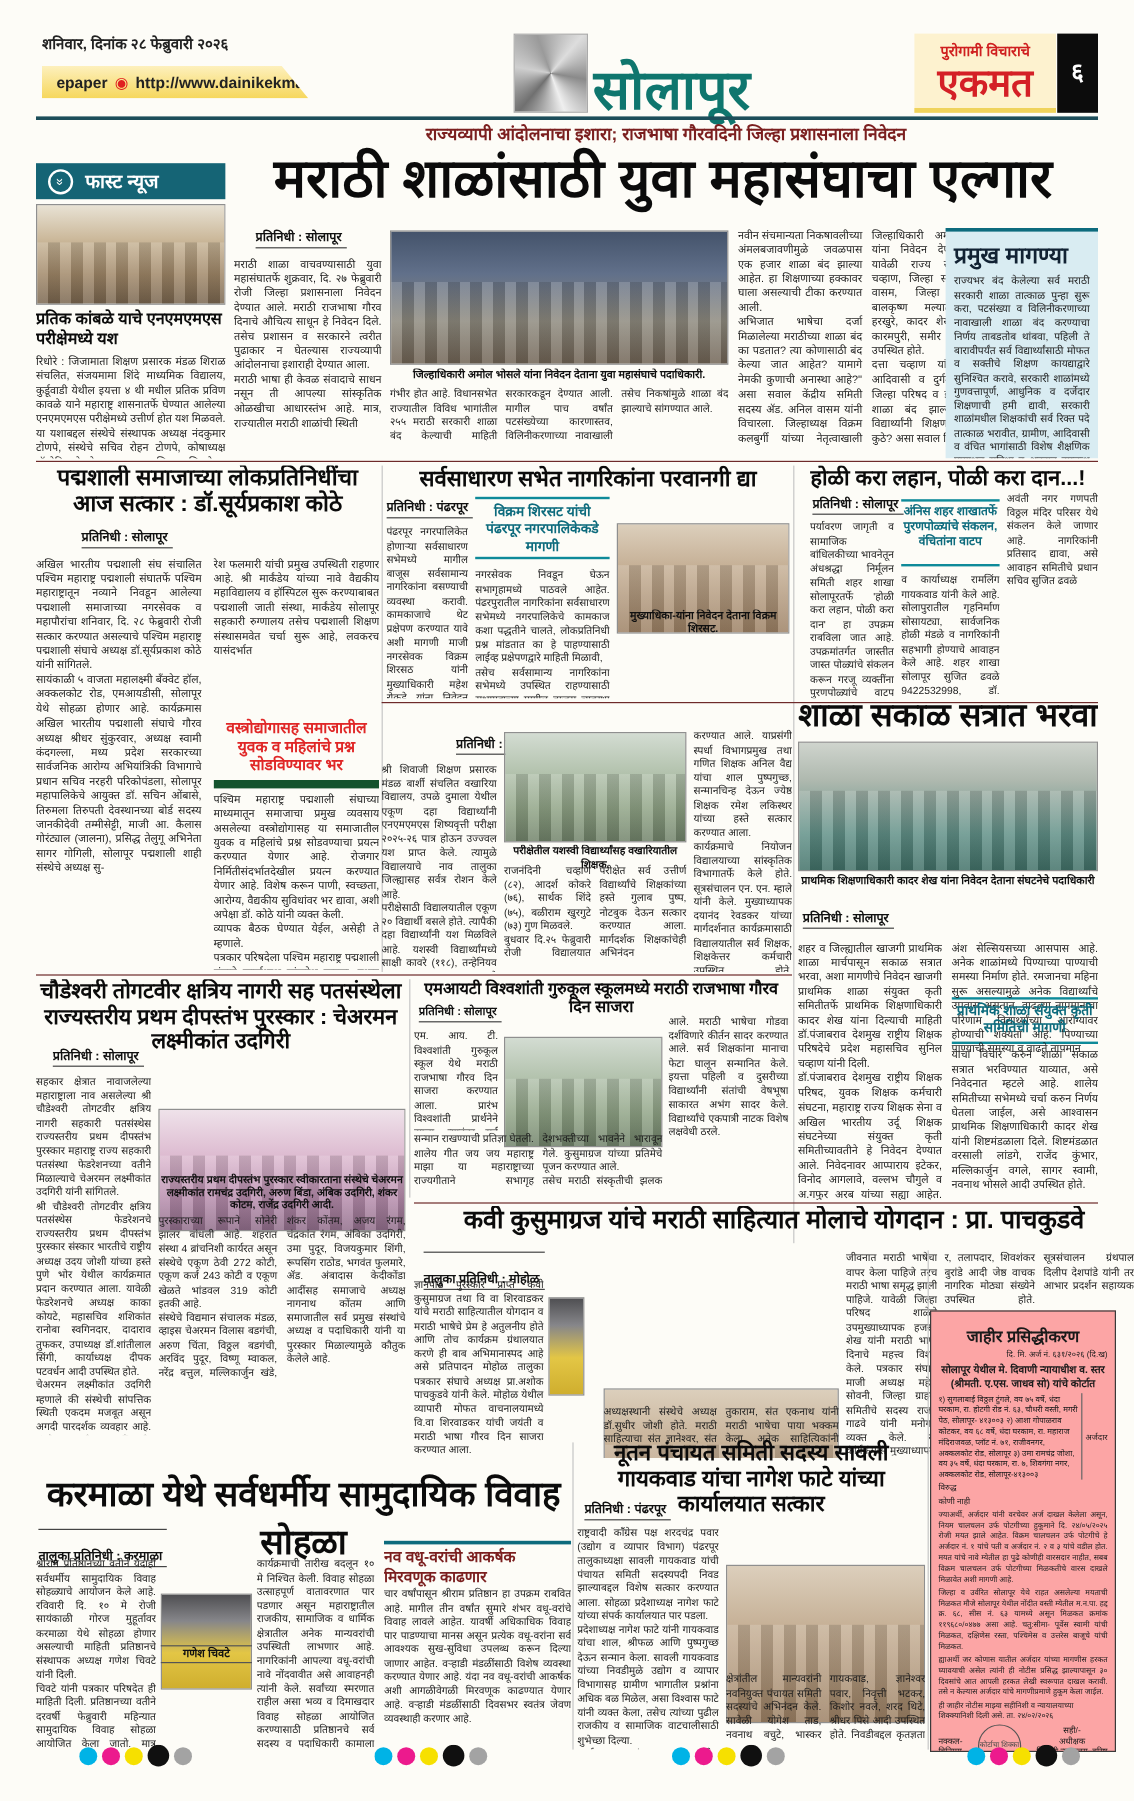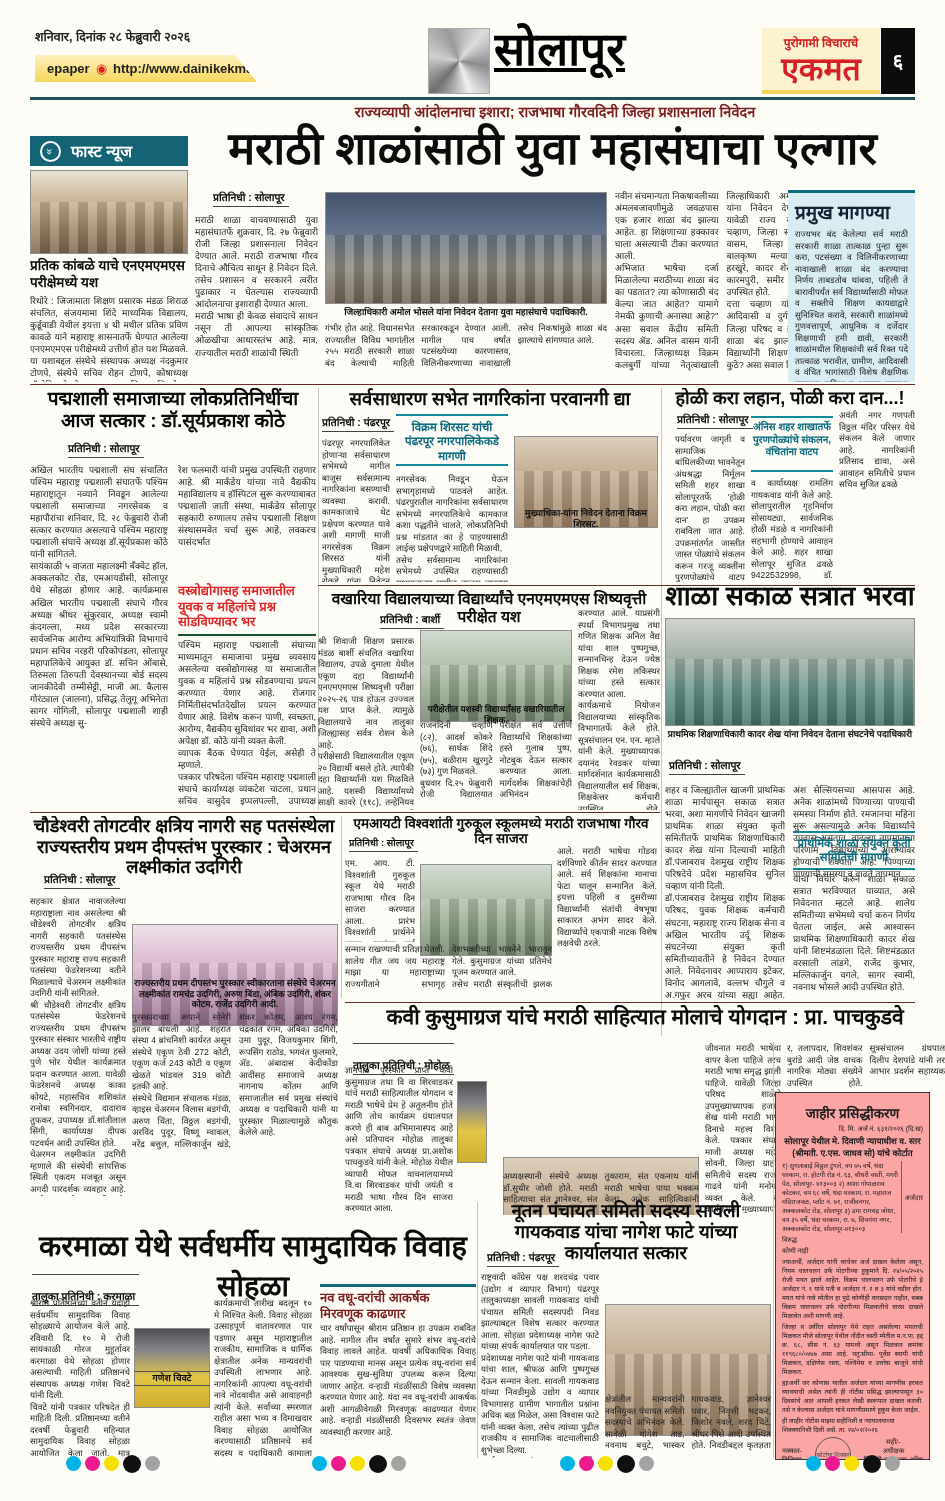--- a/index.html
+++ b/index.html
@@ -18,21 +18,21 @@
       background:repeating-linear-gradient(90deg,rgba(255,255,255,.16) 0 9px,rgba(20,20,20,.14) 9px 19px);}
   .ph-office{background:linear-gradient(180deg,#44536b 0%,#61708a 32%,#8d897d 68%,#6e6152 100%);}
   .ph-meeting{background:linear-gradient(180deg,#cfd4cd 0%,#aeb8ae 30%,#5f8f86 72%,#3f6f66 100%);}
   .ph-indoor{background:linear-gradient(180deg,#dccfbc 0%,#c2ab90 45%,#9b7f62 100%);}
   .ph-school{background:linear-gradient(180deg,#d3dcd2 0%,#b0c0aa 40%,#8fa385 70%,#6f8168 100%);}
   .ph-award{background:linear-gradient(180deg,#efe2ea 0%,#dcb9cf 40%,#bb90b0 70%,#8f6c89 100%);}
   .ph-crowd{background:linear-gradient(180deg,#e8e2d4 0%,#cbb89a 35%,#a08767 70%,#77634c 100%);}
   .ph-portrait{background:linear-gradient(180deg,#4f4f52 0%,#86868a 28%,#e3c645 62%,#cfae2e 100%);}
   .teal-box{color:#0d6b7d;font-weight:800;text-align:center;border-top:2px solid #0e8a99;
             border-bottom:2px solid #0e8a99;line-height:1.25;}
-  .red-sub{color:#e02727;font-weight:800;text-align:left;border-bottom:2px solid #14532d;line-height:1.2;}
+  .red-sub{color:#e02727;font-weight:800;text-align:center;border-bottom:7px solid #14532d;line-height:1.2;margin-top:16px;}
   .demands{background:#d9ecf2;border-top:3px solid #0d6b7d;padding:6px 7px;}
   .rule-h{background:#6e2a2a;height:1.4px;}
   .rule-v{background:#c6c6c6;width:1px;}
   .notice{border:1.6px solid #3a3a3a;background:#fca5a5;padding:11px 6px;}
   .notice p{margin:2px 0;}
   .dot{display:inline-block;width:15px;height:15px;border-radius:50%;margin-right:4px;vertical-align:middle;}
   .dot-big{width:18px;height:18px;}
   .fn-head{background:#156475;color:#fff;display:flex;align-items:center;gap:10px;padding:0 10px;}
   .fn-icon{width:17px;height:17px;border:2px solid #fff;border-radius:50%;display:inline-flex;
            align-items:center;justify-content:center;font-size:11px;transform:rotate(90deg);flex:0 0 auto;}
@@ -50,21 +50,21 @@
 <div class="page">
 
   <div class="abs" style="left:35px;top:28px;width:330px;height:18px;font-weight:bold;font-size:12.5px;color:#222;">शनिवार, दिनांक २८ फेब्रुवारी २०२६</div>
   <div class="abs epaper" style="left:35px;top:55px;width:222px;height:27px;">
     <span>epaper</span>
     <span class="ep-ico">◉</span>
     <span>http://www.dainikekmat.com</span>
   </div>
   <div class="abs" style="left:428px;top:28px;width:62px;height:66px;border:1px solid #aaa;
        background:conic-gradient(from 40deg,#ddd,#8a8a8a,#efefef,#707070,#cfcfcf,#9a9a9a,#ddd);"></div>
-  <div class="abs" style="left:494px;top:14px;width:230px;height:70px;font-weight:800;font-size:46px;line-height:70px;color:#000000;text-decoration:underline;">सोलापूर</div>
+  <div class="abs" style="left:494px;top:40px;width:230px;height:70px;font-weight:800;font-size:46px;line-height:70px;color:#0f766e;">सोलापूर</div>
   <div class="abs masth-tag" style="left:762px;top:28px;width:118px;height:66px;">
     <div style="font-size:12px;font-weight:bold;color:#cf1f1f;margin-top:6px;">पुरोगामी विचाराचे</div>
     <div style="font-size:32px;font-weight:800;color:#d42026;line-height:36px;">एकमत</div>
   </div>
   <div class="abs" style="left:881px;top:28px;width:34px;height:66px;background:#0c0c0c;color:#fff;
        font-weight:bold;font-size:20px;text-align:center;line-height:66px;">६</div>
   <div class="abs" style="left:30px;top:97px;width:885px;height:2.5px;background:#1d4e5a;"></div>
 
   <div class="abs" style="left:195px;top:101px;width:720px;height:18px;text-align:center;font-weight:800;
        font-size:14.5px;color:#7b1f1f;">राज्यव्यापी आंदोलनाचा इशारा; राजभाषा गौरवदिनी जिल्हा प्रशासनाला निवेदन</div>
@@ -134,21 +134,20 @@
     <div class="abs body-txt small-txt" style="left:10px;top:46px;width:70px;height:148px;">पर्यावरण जागृती व सामाजिक बांधिलकीच्या भावनेतून अंधश्रद्धा निर्मूलन समिती शहर शाखा सोलापूरतर्फे 'होळी करा लहान, पोळी करा दान' हा उपक्रम राबविला जात आहे. उपक्रमांतर्गत जास्तीत जास्त पोळ्यांचे संकलन करून गरजू व्यक्तींना पुरणपोळ्यांचे वाटप करणार आहे.
 इंदिरानगर विजापूर नाका, इंदिरा गांधी पुतळ्याजवळ सोलापूर तसेच</div>
     <div class="abs teal-box" style="left:86px;top:28px;width:82px;height:56px;font-size:10px;padding-top:3px;">अंनिस शहर शाखातर्फे पुरणपोळ्यांचे संकलन, वंचितांना वाटप</div>
     <div class="abs body-txt small-txt" style="left:86px;top:90px;width:82px;height:104px;">व कार्याध्यक्ष रामलिंग गायकवाड यांनी केले आहे. सोलापुरातील गृहनिर्माण सोसायट्या, सार्वजनिक होळी मंडळे व नागरिकांनी सहभागी होण्याचे आवाहन केले आहे. शहर शाखा सोलापूर सुजित ढवळे 9422532998, डॉ. निलेश गुरव 9923670585 यांना संपर्क करावा.</div>
     <div class="abs body-txt small-txt" style="left:174px;top:22px;width:76px;height:172px;">अवंती नगर गणपती विठ्ठल मंदिर परिसर येथे संकलन केले जाणार आहे. नागरिकांनी प्रतिसाद द्यावा, असे आवाहन समितीचे प्रधान सचिव सुजित ढवळे</div>
   </div>
 
   <div class="abs rule-h" style="left:318px;top:585px;width:597px;"></div>
 
   <div class="abs" style="left:318px;top:590px;width:342px;height:220px;">
-    <div class="hl" style="font-size:15.5px;height:20px;">वखारिया विद्यालयाच्या विद्यार्थ्यांचे एनएमएमएस शिष्यवृत्ती परीक्षेत यश</div>
     <span class="abs byline" style="left:62px;top:22px;">प्रतिनिधी : बार्शी</span>
     <div class="abs body-txt small-txt" style="left:0;top:46px;width:96px;height:174px;">श्री शिवाजी शिक्षण प्रसारक मंडळ बार्शी संचलित वखारिया विद्यालय, उपळे दुमाला येथील एकूण दहा विद्यार्थ्यांनी एनएमएमएस शिष्यवृत्ती परीक्षा २०२५-२६ पात्र होऊन उज्ज्वल यश प्राप्त केले. त्यामुळे विद्यालयाचे नाव तालुका जिल्ह्यासह सर्वत्र रोशन केले आहे.
 परीक्षेसाठी विद्यालयातील एकूण २० विद्यार्थी बसले होते. त्यापैकी दहा विद्यार्थ्यांनी यश मिळविले आहे. यशस्वी विद्यार्थ्यांमध्ये साक्षी कावरे (११८), तन्हेनियव बागवान (११५), श्रद्धा माने (११०), मृणाली काळे (९९), प्रसाद मकरंद रोटे (९७), अनुष्का ठोंगे (८६),</div>
     <div class="abs photo ph-school ph-people" style="left:102px;top:20px;width:152px;height:92px;"></div>
     <div class="abs caption" style="left:102px;top:114px;width:152px;font-size:8.8px;">परीक्षेतील यशस्वी विद्यार्थ्यांसह वखारियातील शिक्षक.</div>
     <div class="abs body-txt small-txt" style="left:102px;top:130px;width:152px;height:90px;column-count:2;column-gap:7px;">राजनंदिनी चव्हाण (८२), आदर्श कोकरे (७६), सार्थक शिंदे (७५), बळीराम खुरगुटे (७३) गुण मिळवले.
 बुधवार दि.२५ फेब्रुवारी रोजी विद्यालयात परीक्षेत सर्व उत्तीर्ण विद्यार्थ्यांचे शिक्षकांच्या हस्ते गुलाब पुष्प, नोटबुक देऊन सत्कार करण्यात आला. मार्गदर्शक शिक्षकांचेही अभिनंदन</div>
     <div class="abs body-txt small-txt" style="left:260px;top:18px;width:82px;height:202px;">करण्यात आले. याप्रसंगी स्पर्धा विभागप्रमुख तथा गणित शिक्षक अनिल वैद्य यांचा शाल पुष्पगुच्छ, सन्मानचिन्ह देऊन ज्येष्ठ शिक्षक रमेश लकिस्थर यांच्या हस्ते सत्कार करण्यात आला.
 कार्यक्रमाचे नियोजन विद्यालयाच्या सांस्कृतिक विभागातर्फे केले होते. सूत्रसंचालन एन. एन. म्हाले यांनी केले. मुख्याध्यापक दयानंद रेवडकर यांच्या मार्गदर्शनात कार्यक्रमासाठी विद्यालयातील सर्व शिक्षक, शिक्षकेत्तर कर्मचारी उपस्थित होते. विद्यालयातील विद्यार्थ्यांनी मिळवलेल्या यशाबद्दल ग्रामस्थांमधून कौतुक होत आहे.</div>
   </div>

